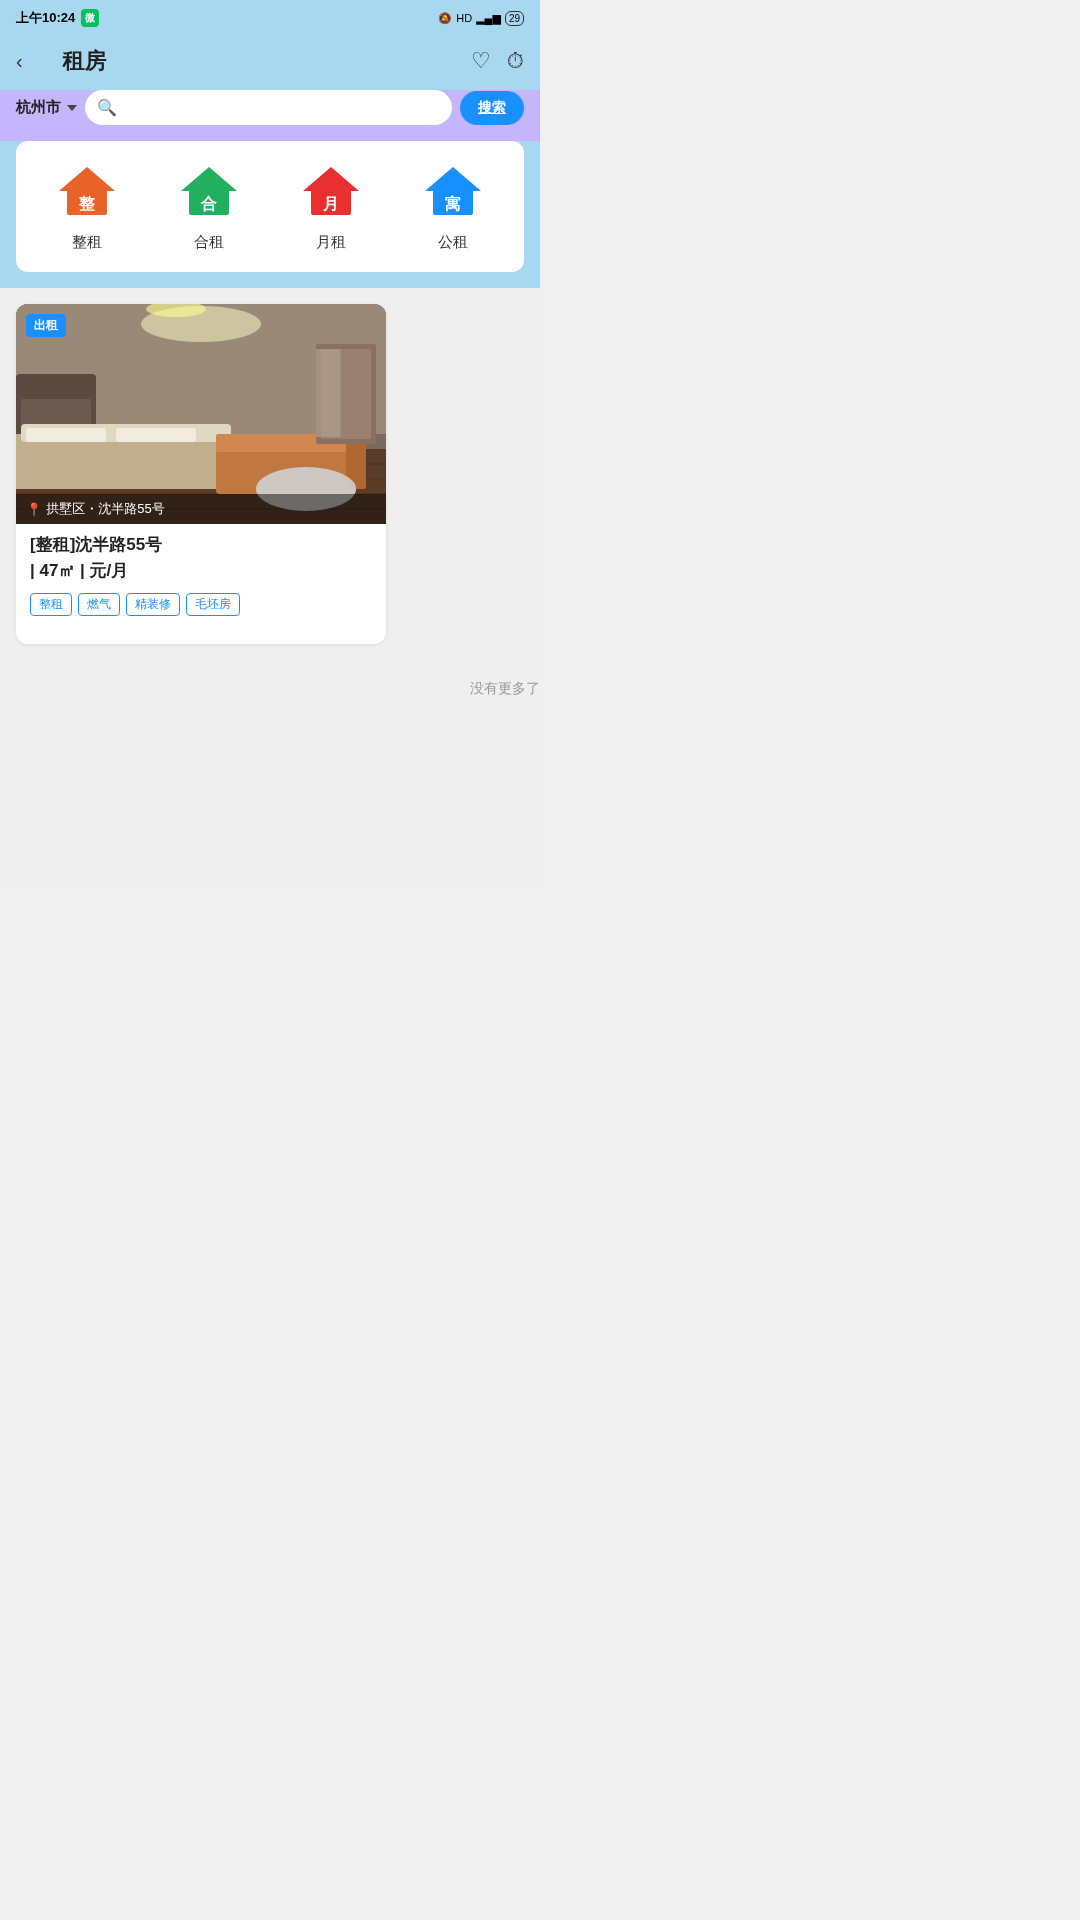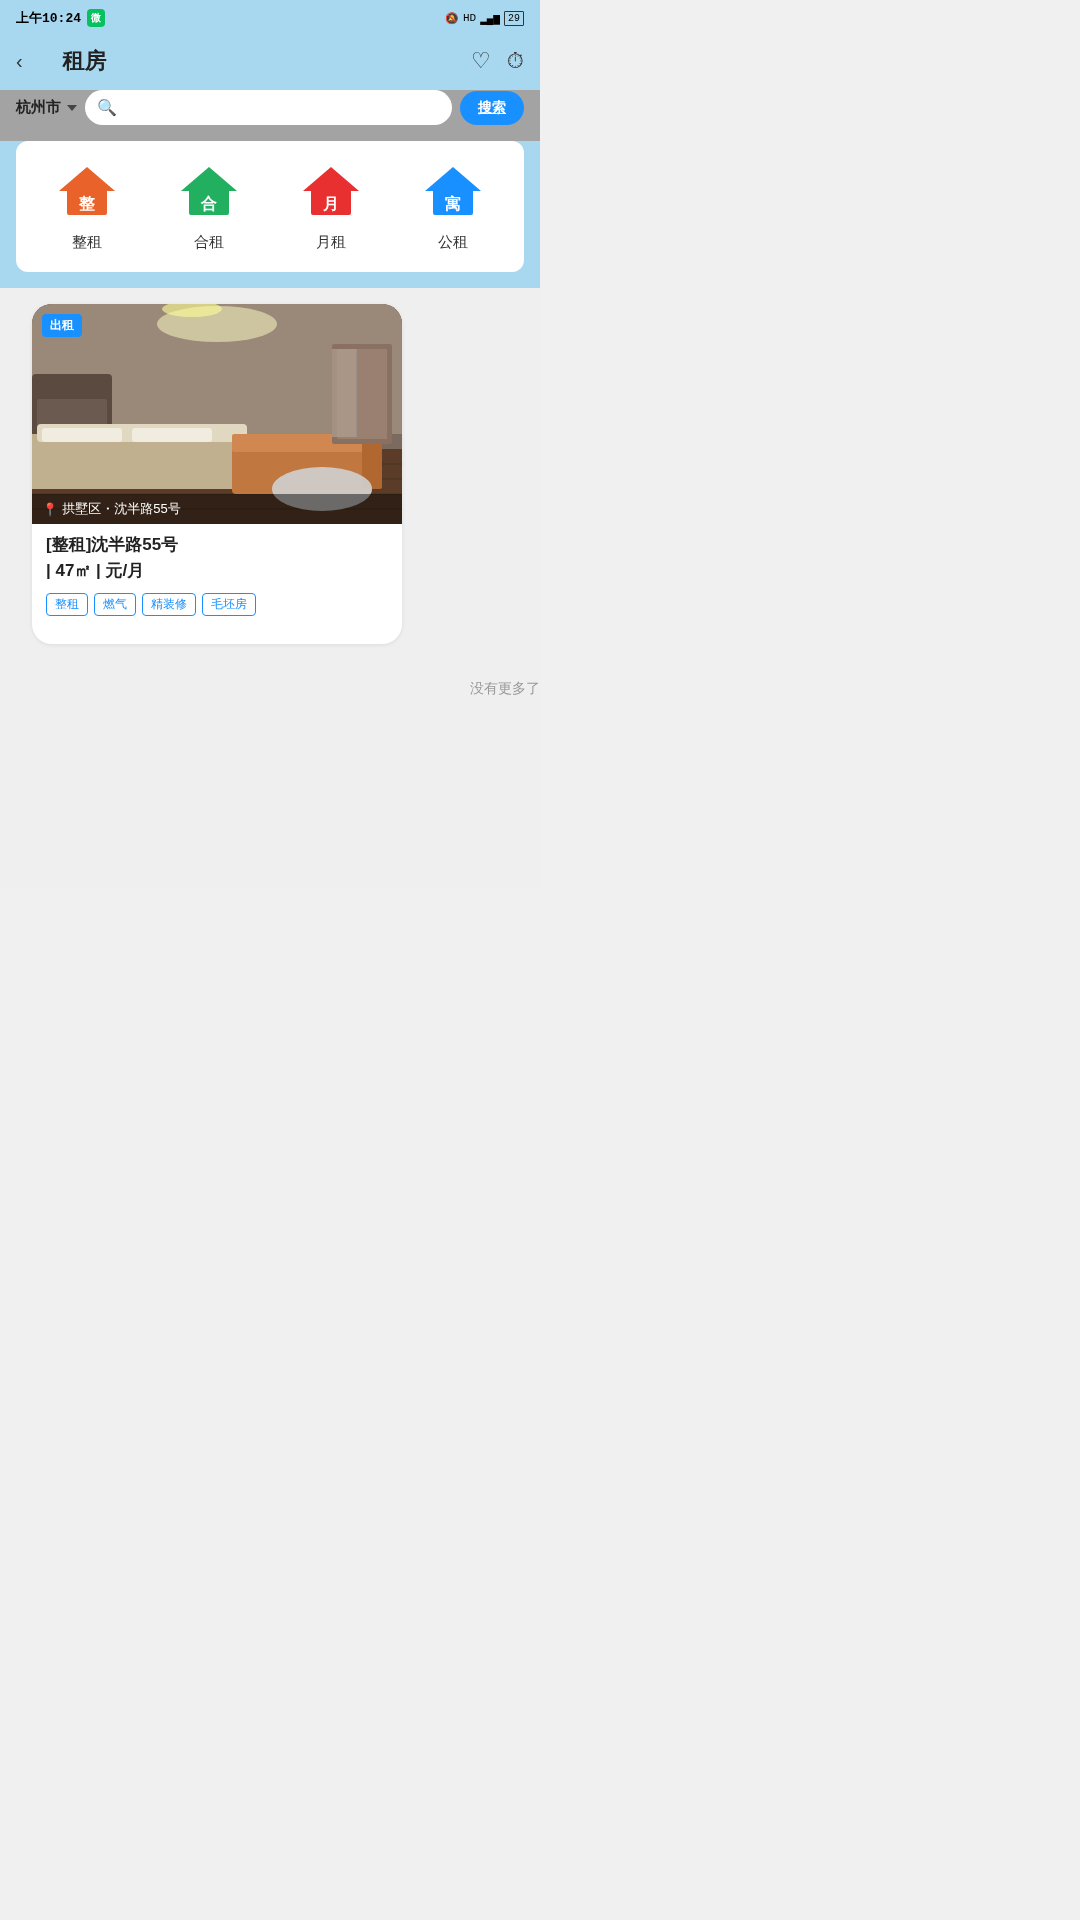--- a/index.html
+++ b/index.html
@@ -13,21 +13,20 @@
     }
 
     
     .status-bar {
       background: #a8d8f0;
       display: flex;
       justify-content: space-between;
       align-items: center;
       padding: 8px 16px;
       height: 36px;
-      font-family: Liberation Mono, monospace;
     }
     .status-left {
       display: flex;
       align-items: center;
       gap: 6px;
       font-size: 13px;
       font-weight: 600;
     }
     .wechat-icon {
       width: 18px;
@@ -41,21 +40,21 @@
       font-size: 10px;
     }
     .status-right {
       display: flex;
       align-items: center;
       gap: 4px;
       font-size: 11px;
     }
     .battery {
       border: 1.5px solid #333;
-      border-radius: 1px;
+      border-radius: 6px;
       padding: 1px 3px;
       font-size: 10px;
       position: relative;
     }
 
     
     .header {
       background: #a8d8f0;
       padding: 10px 16px 14px;
       display: flex;
@@ -83,21 +82,21 @@
       gap: 16px;
     }
     .header-icon {
       font-size: 22px;
       color: #333;
       cursor: pointer;
     }
 
     
     .search-bar {
-      background: #a3a3a3;
+      background: #c4b5fd;
       padding: 0 16px 16px;
       display: flex;
       align-items: center;
       gap: 8px;
     }
     .city-selector {
       display: flex;
       align-items: center;
       gap: 4px;
       font-size: 15px;
@@ -177,25 +176,24 @@
       width: 60px;
       height: 60px;
     }
 
     
     .listing-section {
       padding: 16px;
     }
     .listing-card {
       background: white;
-      border-radius: 20px;
+      border-radius: 12px;
       overflow: hidden;
       max-width: 370px;
       box-shadow: 0 1px 4px rgba(0,0,0,0.08);
-      margin-left: 16px;
     }
     .listing-image-wrap {
       position: relative;
       width: 100%;
       height: 220px;
       background: #8a7a70;
       overflow: hidden;
     }
     
     .room-scene {

